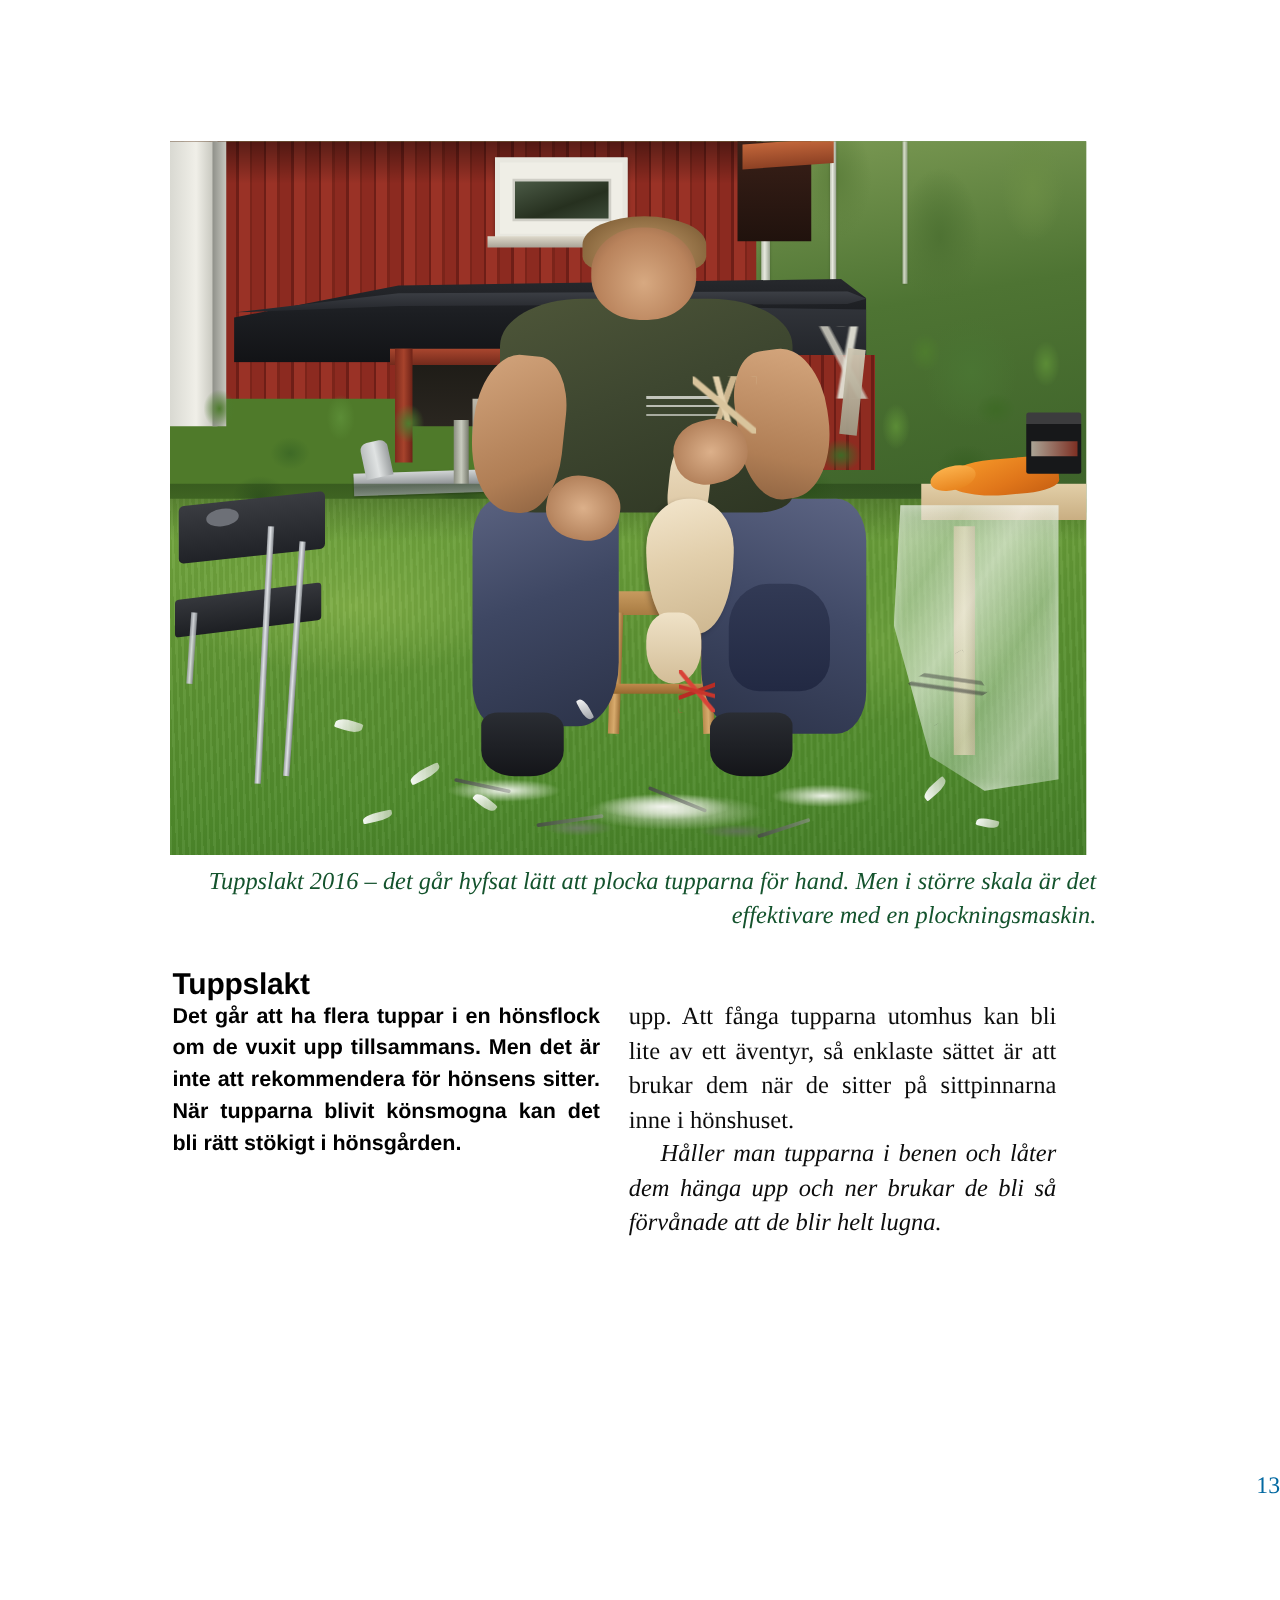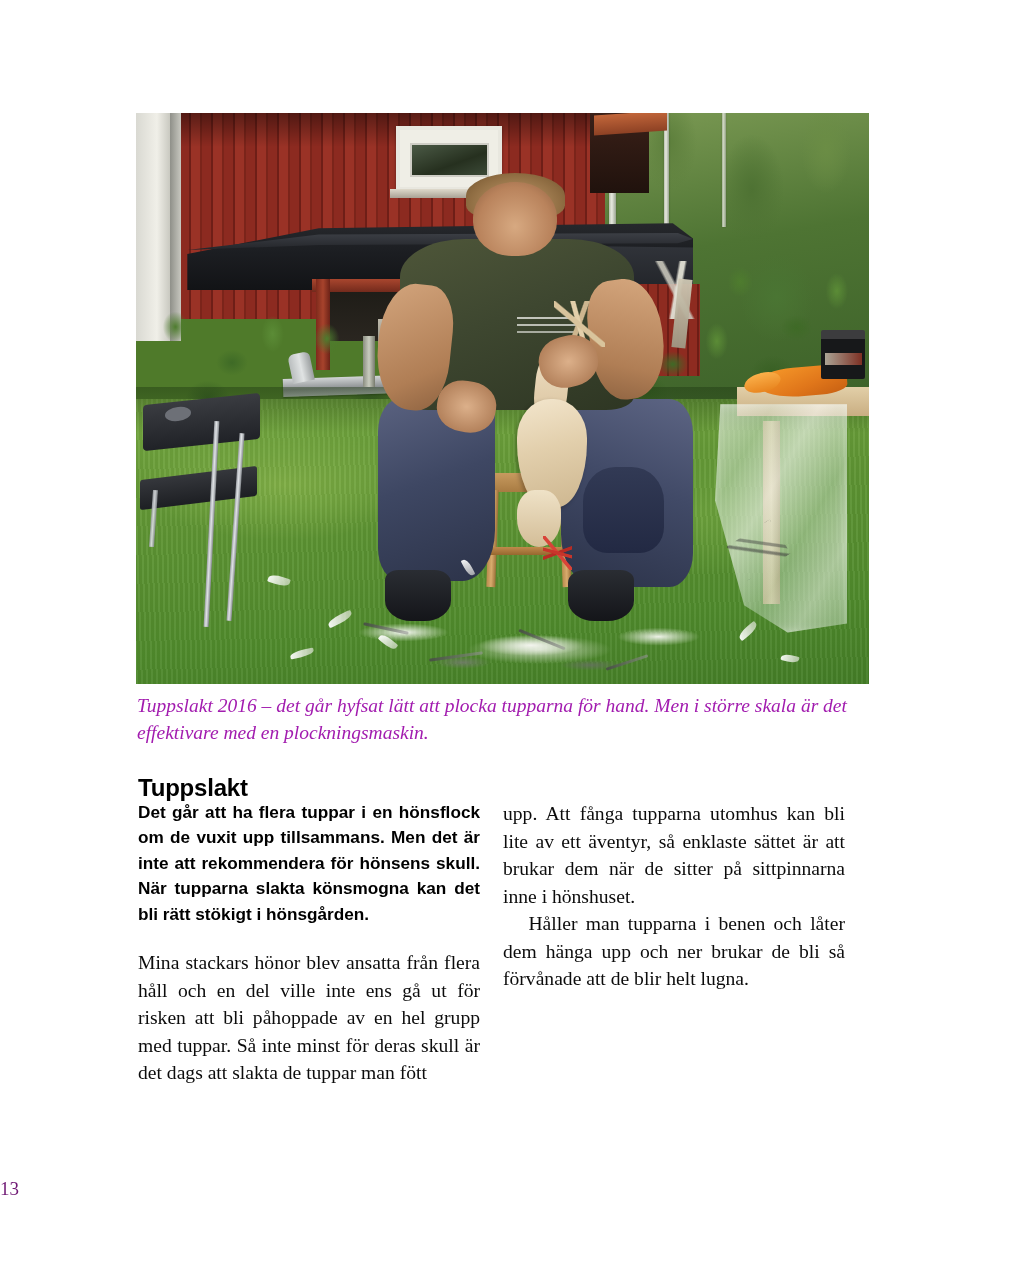--- a/index.html
+++ b/index.html
@@ -439,21 +439,22 @@
   
   .caption {
     position: absolute;
     left: 137px;
     top: 692px;
     width: 740px;
     font-family: "Liberation Serif", serif;
     font-style: italic;
     font-size: 19.5px;
     line-height: 27px;
-    color: #a21caf;
+    color: #14532d;
+    text-align: right;
   }
 
   
   .article-title {
     position: absolute;
     left: 138px;
     top: 758px;
     font-family: "Liberation Sans", sans-serif;
     font-weight: bold;
     font-size: 24px;
@@ -482,30 +483,30 @@
   }
 
   .body-p {
     font-family: "Liberation Serif", serif;
     font-size: 19.6px;
     line-height: 27.5px;
     text-align: justify;
     color: #0c0c0c;
     margin: 0;
   }
-  .body-p + .body-p { text-indent: 1.3em; }
+  .body-p + .body-p { text-indent: 1.3em; font-style: italic; }
 
   .page-number {
     position: absolute;
     left: 0; right: 0;
     top: 1178px;
-    text-align: left;
+    text-align: right;
     font-family: "Liberation Serif", serif;
     font-size: 19px;
-    color: #701a75;
+    color: #0369a1;
   }
 </style>
 </head>
 <body>
 
 <div class="page">
 
   <div class="photo">
     <div class="ph-layer ph-forest"></div>
     <div class="ph-layer ph-birch b1"></div>
@@ -603,22 +604,21 @@
     <div class="ph-quill" style="left:40%; top:95%; width:54px; transform:rotate(-8deg);"></div>
     <div class="ph-quill" style="left:52%; top:92%; width:50px; transform:rotate(22deg);"></div>
     <div class="ph-quill" style="left:64%; top:96%; width:44px; transform:rotate(-18deg);"></div>
   </div>
 
   <div class="caption">Tuppslakt 2016 – det går hyfsat lätt att plocka tupparna för hand. Men i större skala är det effektivare med en plockningsmaskin.</div>
 
   <h1 class="article-title">Tuppslakt</h1>
 
   <div class="col col-left">
-    <p class="lead">Det går att ha flera tuppar i en hönsflock om de vuxit upp tillsammans. Men det är inte att rekommendera för hönsens skull. När tupparna slakta könsmogna kan det bli rätt stökigt i hönsgården.</p>
-    <p class="body-p">Mina stackars hönor blev ansatta från flera håll och en del ville inte ens gå ut för risken att bli påhoppade av en hel grupp med tuppar. Så inte minst för deras skull är det dags att slakta de tuppar man fött</p>
+    <p class="lead">Det går att ha flera tuppar i en hönsflock om de vuxit upp tillsammans. Men det är inte att rekommendera för hönsens sitter. När tupparna blivit könsmogna kan det bli rätt stökigt i hönsgården.</p>
   </div>
 
   <div class="col col-right">
     <p class="body-p">upp. Att fånga tupparna utomhus kan bli lite av ett äventyr, så enklaste sättet är att brukar dem när de sitter på sittpinnarna inne i hönshuset.</p>
     <p class="body-p">Håller man tupparna i benen och låter dem hänga upp och ner brukar de bli så förvånade att de blir helt lugna.</p>
   </div>
 
   <div class="page-number">13</div>
 
 </div>

